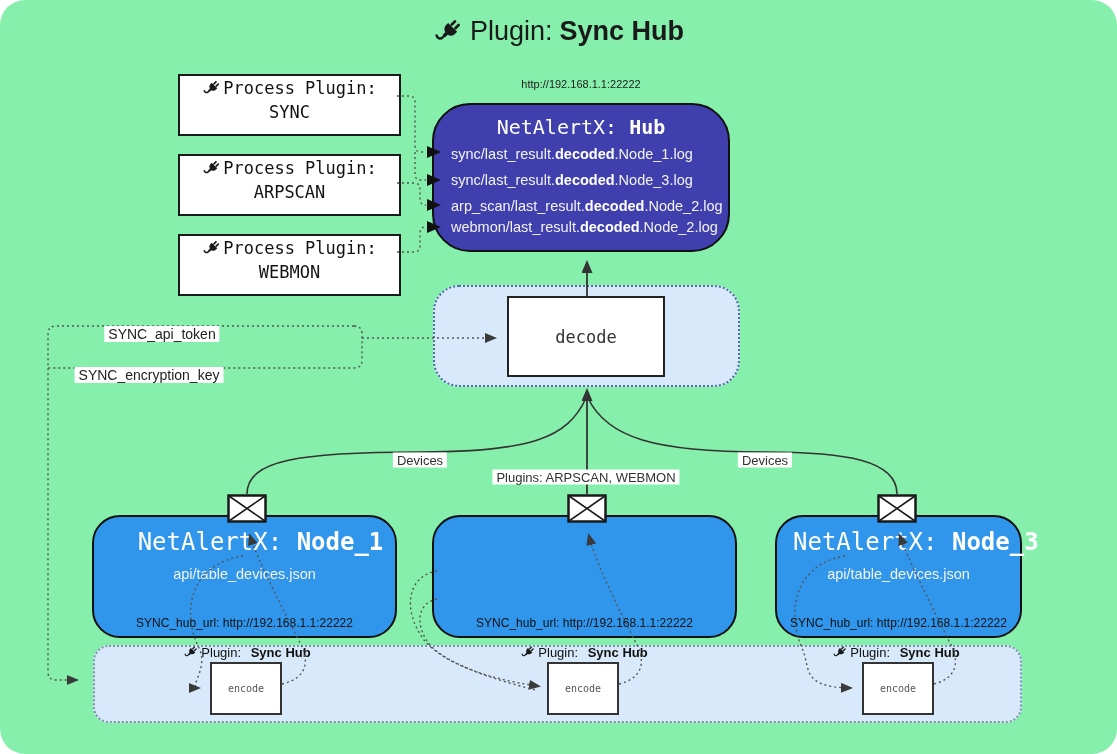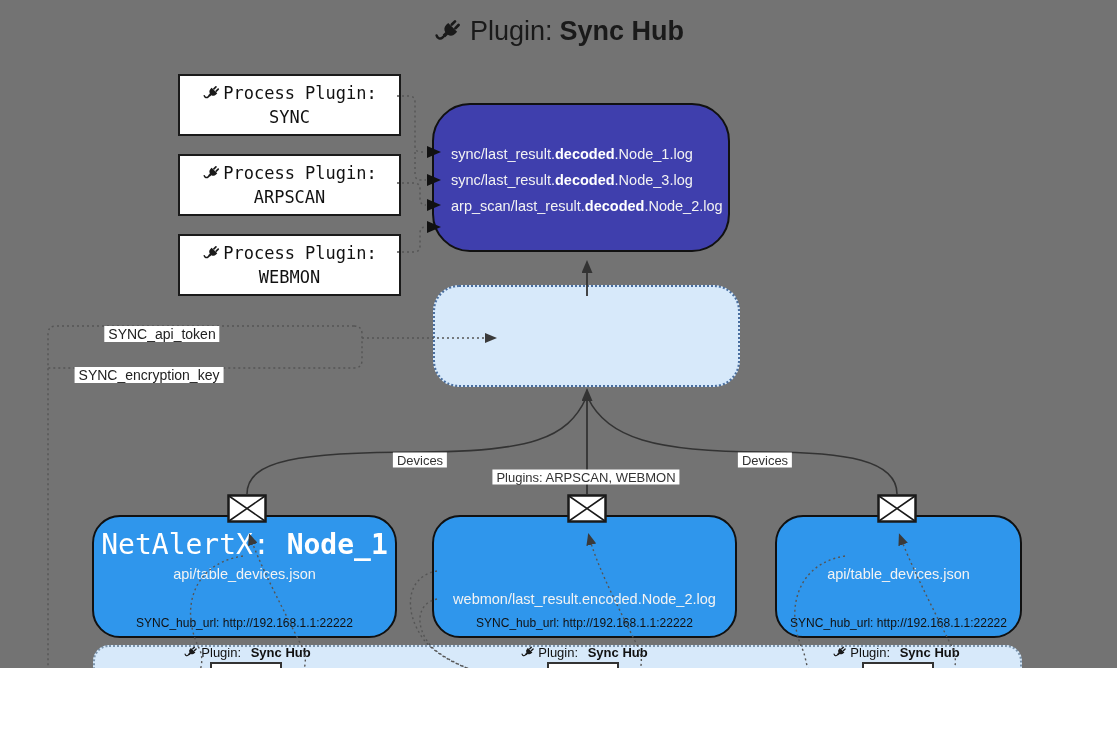--- a/index.html
+++ b/index.html
@@ -1,27 +1,27 @@
 <!DOCTYPE html>
 <html><head>
 <meta charset="utf-8">
 <style>
   html,body{margin:0;padding:0;background:#fff;}
-  .diagram{position:relative;width:1117px;height:668px;background:#737373;
-    font-family:"Liberation Sans",sans-serif;overflow:hidden;}
+  .diagram{position:relative;width:1117px;height:754px;background:#86efac;
+    font-family:"Liberation Sans",sans-serif;overflow:hidden;border-radius:25px;}
 
   
   .title{position:absolute;left:0;top:16px;width:100%;display:flex;justify-content:center;
     align-items:center;gap:7px;font-size:27px;color:#1a1a1a;}
   .title .t-bold{font-weight:bold;}
   .plug{display:inline-block;vertical-align:middle;}
 
   
   .pbox{position:absolute;left:178px;width:219px;height:58px;border:2px solid #1a1a1a;background:#fff;
-    display:flex;flex-direction:column;align-items:center;justify-content:center;
+    display:flex;flex-direction:column;align-items:center;
     font-family:"DejaVu Sans Mono",monospace;font-size:17px;color:#111;line-height:24px;}
   .pbox .row1{display:flex;align-items:center;gap:2px;}
 
   
   .hub-url{position:absolute;left:432px;top:78px;width:298px;text-align:center;font-size:11px;color:#222;}
   .hub{position:absolute;left:432px;top:103px;width:298px;height:149px;background:#3f3fad;
     border:2px solid #111;border-radius:38px;color:#fff;box-sizing:border-box;}
   .hub-title{position:absolute;top:10px;width:100%;text-align:center;font-size:20px;
     font-family:"DejaVu Sans Mono",monospace;}
   .hub-title b{font-weight:bold;}
@@ -36,22 +36,22 @@
     font-family:"DejaVu Sans Mono",monospace;font-size:17px;color:#333;box-sizing:border-box;z-index:3;}
 
   
   .lbl{position:absolute;background:#fff;font-size:13px;color:#333;z-index:55;padding:0 4px;
     transform:translate(-50%,-50%);white-space:nowrap;margin-top:8px;}
   .lbl-cfg{font-size:14px;color:#222;}
 
   
   .node{position:absolute;top:515px;height:123px;background:#2f96ec;border:2px solid #111;
     border-radius:28px;color:#fff;box-sizing:border-box;z-index:2;}
-  .node-title{position:absolute;top:11px;width:100%;text-align:center;font-size:28px;
-    font-family:"DejaVu Sans Mono",monospace;white-space:nowrap;}
+  .node-title{position:absolute;top:11px;width:100%;text-align:center;font-size:24px;
+    font-family:"DejaVu Sans Mono",monospace;white-space:nowrap;margin-left:16px;}
   .node-title b{font-weight:bold;}
   .node-file{position:absolute;width:100%;text-align:center;font-size:14.5px;color:#f3f3f3;white-space:nowrap;}
   .node-url{position:absolute;top:99px;width:100%;text-align:center;font-size:12px;color:#111;}
 
   
   .band{position:absolute;left:93px;top:645px;width:929px;height:78px;background:#d7e9fa;
     border:2px dotted #7a93ab;border-radius:16px;box-sizing:border-box;z-index:1;}
   .band-lbl{position:absolute;top:645px;transform:translateX(-50%);display:flex;align-items:center;
     gap:3px;font-size:13px;color:#111;z-index:3;white-space:nowrap;}
   .band-lbl b{font-weight:bold;}
@@ -118,45 +118,49 @@
             <rect x="54" y="4" width="9" height="24" rx="4.5"></rect>
             <path d="M29 28 h42 v9 a21 21 0 0 1 -15 20 v12 h-12 v-12 a21 21 0 0 1 -15 -20 z"></path>
             <path d="M50 69 v6 c0 11 -11 15 -19 10" fill="none" stroke="#1a1a1a" stroke-width="8" stroke-linecap="round"></path>
           </g>
         </svg>
         <span>Process Plugin:</span>
       </span>
     <span>WEBMON</span>
   </div>
 
+  <div class="hub-url">http://192.168.1.1:22222</div>
   <div class="hub">
+    <div class="hub-title"><span>NetAlertX:</span>&nbsp;<b>Hub</b></div>
     <div class="hub-file" style="top:41px"><span>sync/last_result.</span><b>decoded</b><span>.Node_1.log</span></div>
     <div class="hub-file" style="top:67px"><span>sync/last_result.</span><b>decoded</b><span>.Node_3.log</span></div>
     <div class="hub-file" style="top:93px"><span>arp_scan/last_result.</span><b>decoded</b><span>.Node_2.log</span></div>
+    <div class="hub-file" style="top:114px"><span>webmon/last_result.</span><b>decoded</b><span>.Node_2.log</span></div>
   </div>
 
   <div class="decode-wrap"></div>
+  <div class="decode-box">decode</div>
 
   <span class="lbl lbl-cfg" style="left:162px;top:326px">SYNC_api_token</span>
   <span class="lbl lbl-cfg" style="left:149px;top:367px">SYNC_encryption_key</span>
 
   <span class="lbl" style="left:420px;top:452px">Devices</span>
   <span class="lbl" style="left:586px;top:469px">Plugins: ARPSCAN, WEBMON</span>
   <span class="lbl" style="left:765px;top:452px">Devices</span>
 
   <div class="node" style="left:92px;width:305px">
     <div class="node-title"><span>NetAlertX:</span>&nbsp;<b>Node_1</b></div>
     <div class="node-file" style="top:49px">api/table_devices.json</div>
     <div class="node-url">SYNC_hub_url: http://192.168.1.1:22222</div>
   </div>
   <div class="node" style="left:432px;width:305px">
-    <div class="node-file" style="top:74px">webmon/last_result.encoded.Node_2.log</div>
     <div class="node-url">SYNC_hub_url: http://192.168.1.1:22222</div>
   </div>
   <div class="node" style="left:775px;width:247px">
+    <div class="node-title"><span>NetAlertX:</span>&nbsp;<b>Node_3</b></div>
     <div class="node-file" style="top:49px">api/table_devices.json</div>
     <div class="node-url">SYNC_hub_url: http://192.168.1.1:22222</div>
   </div>
 
   <div class="band"></div>
   <div class="band-lbl" style="left:247px">
     <svg class="plug" width="15" height="15" viewBox="0 0 100 100">
         <g transform="rotate(45 50 50)" fill="#1a1a1a">
           <rect x="37" y="4" width="9" height="24" rx="4.5"></rect>
           <rect x="54" y="4" width="9" height="24" rx="4.5"></rect>

